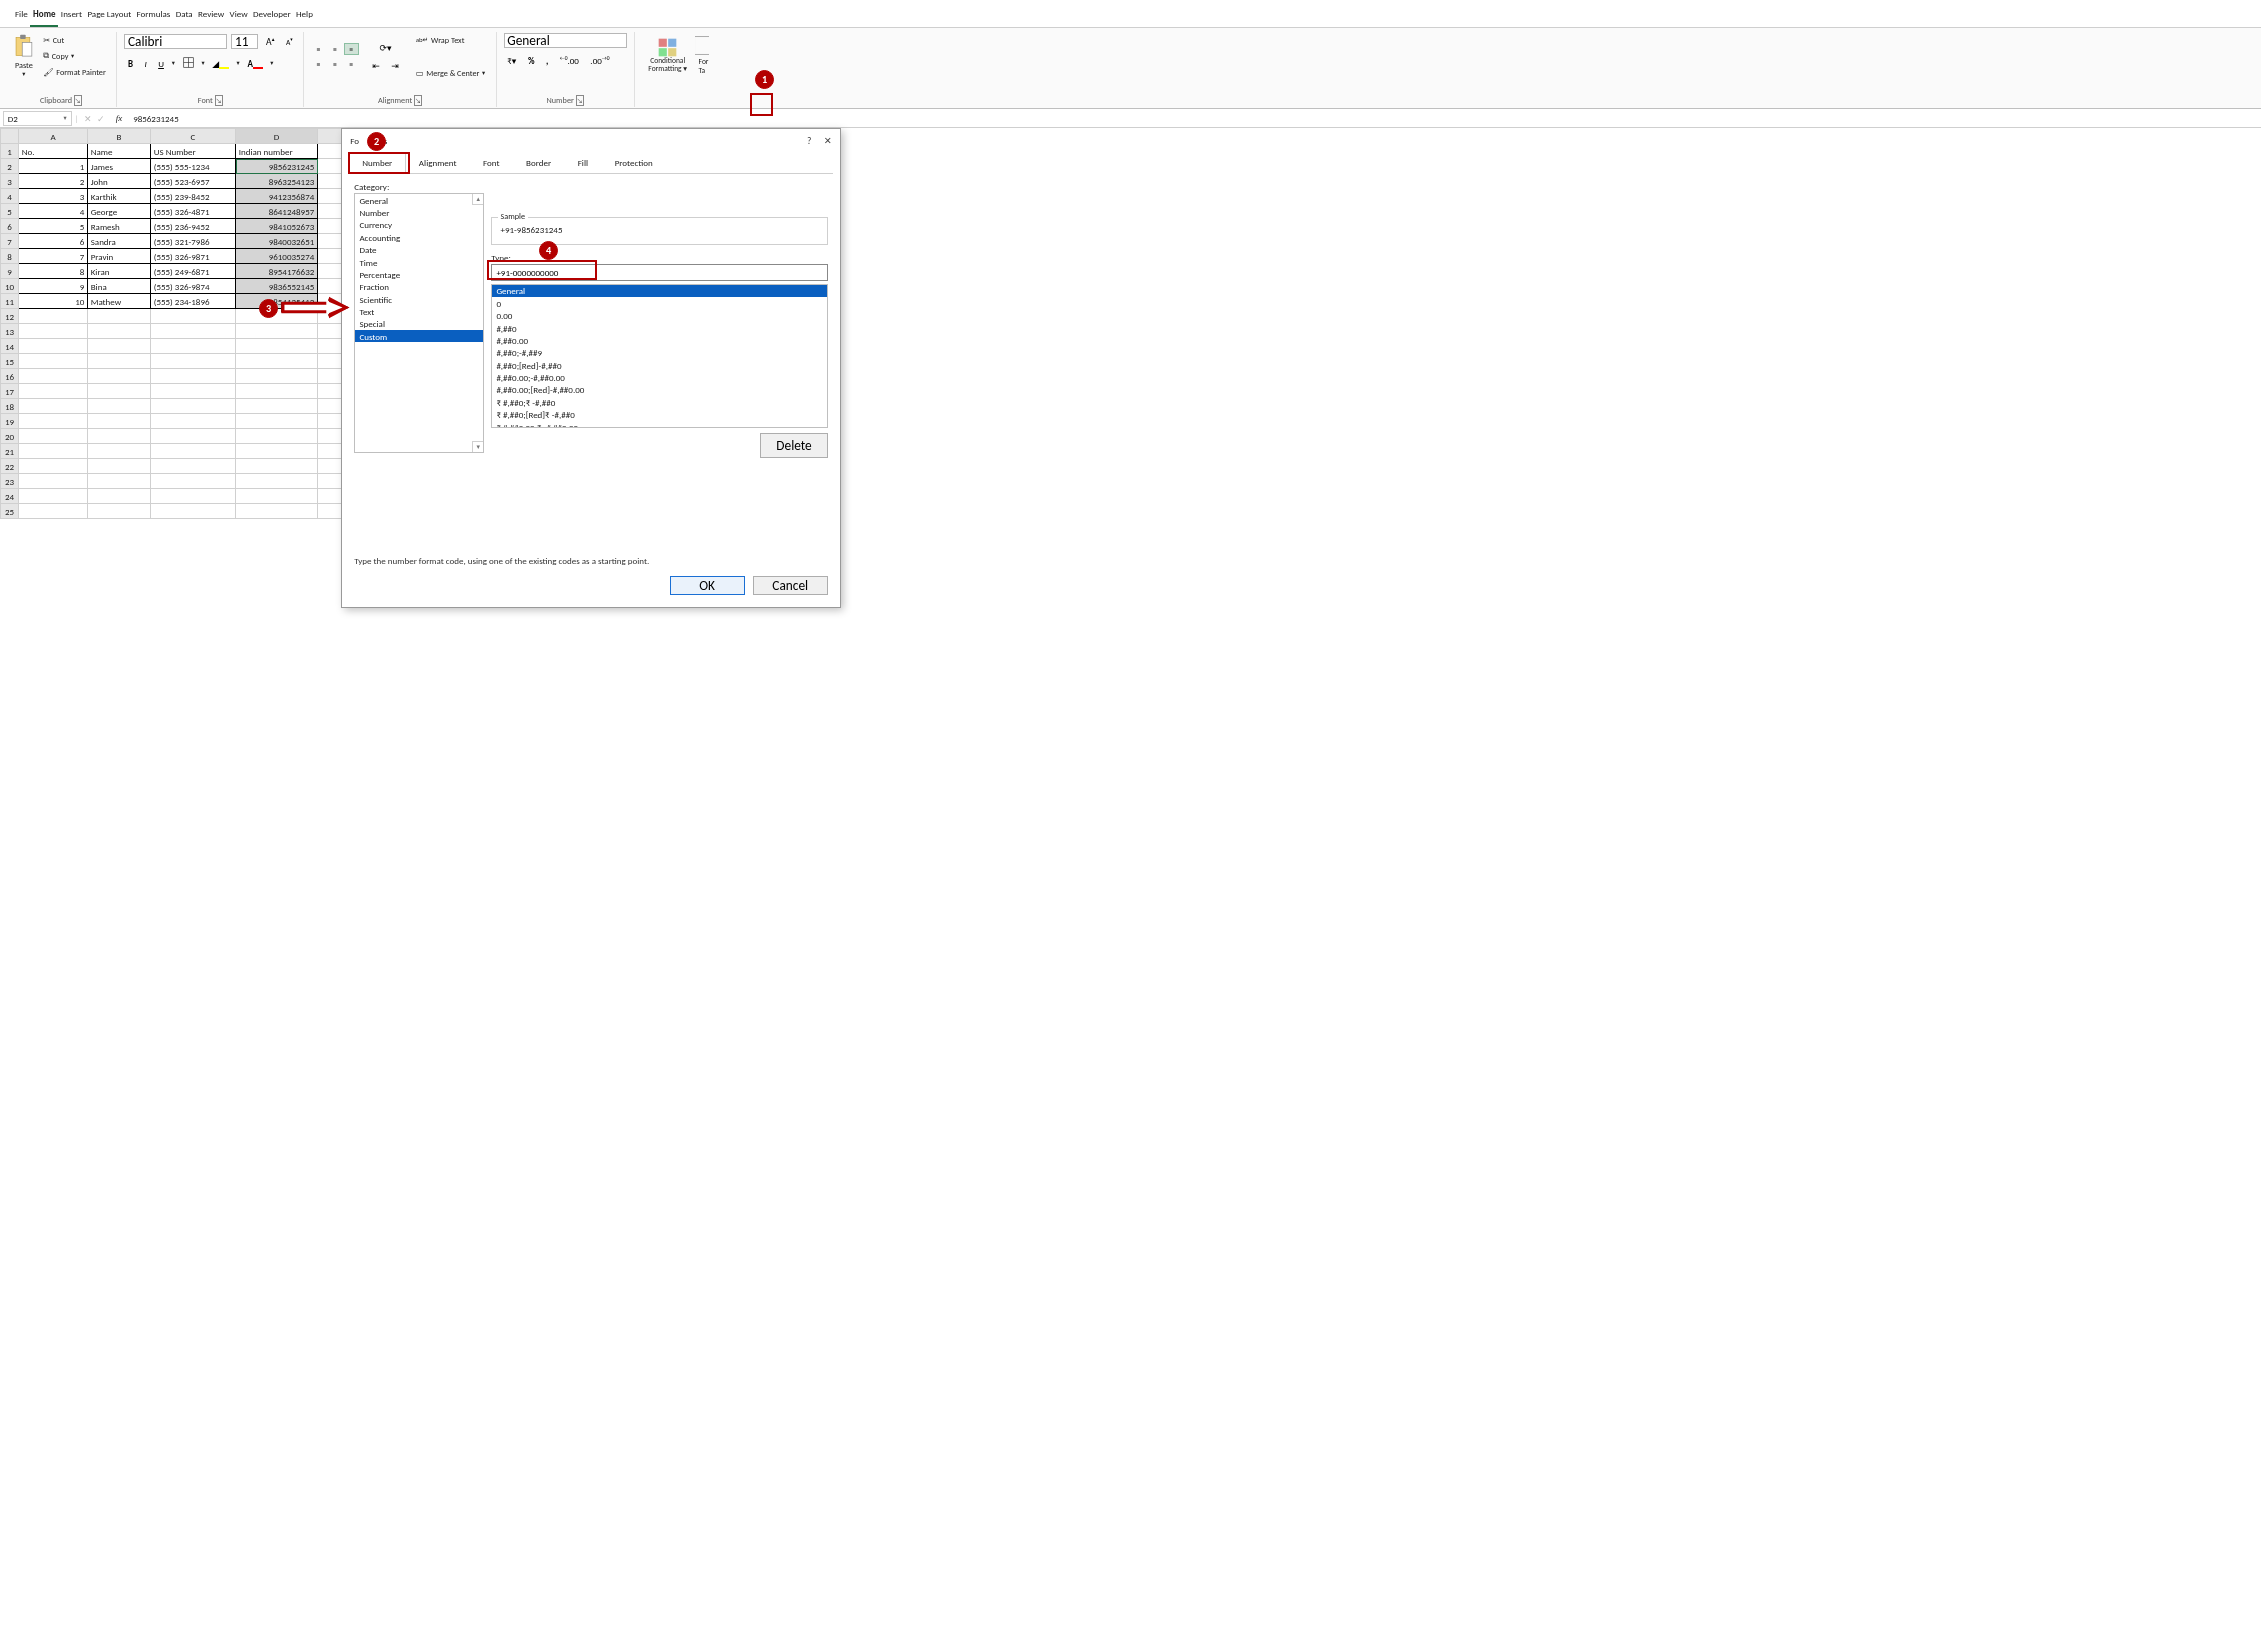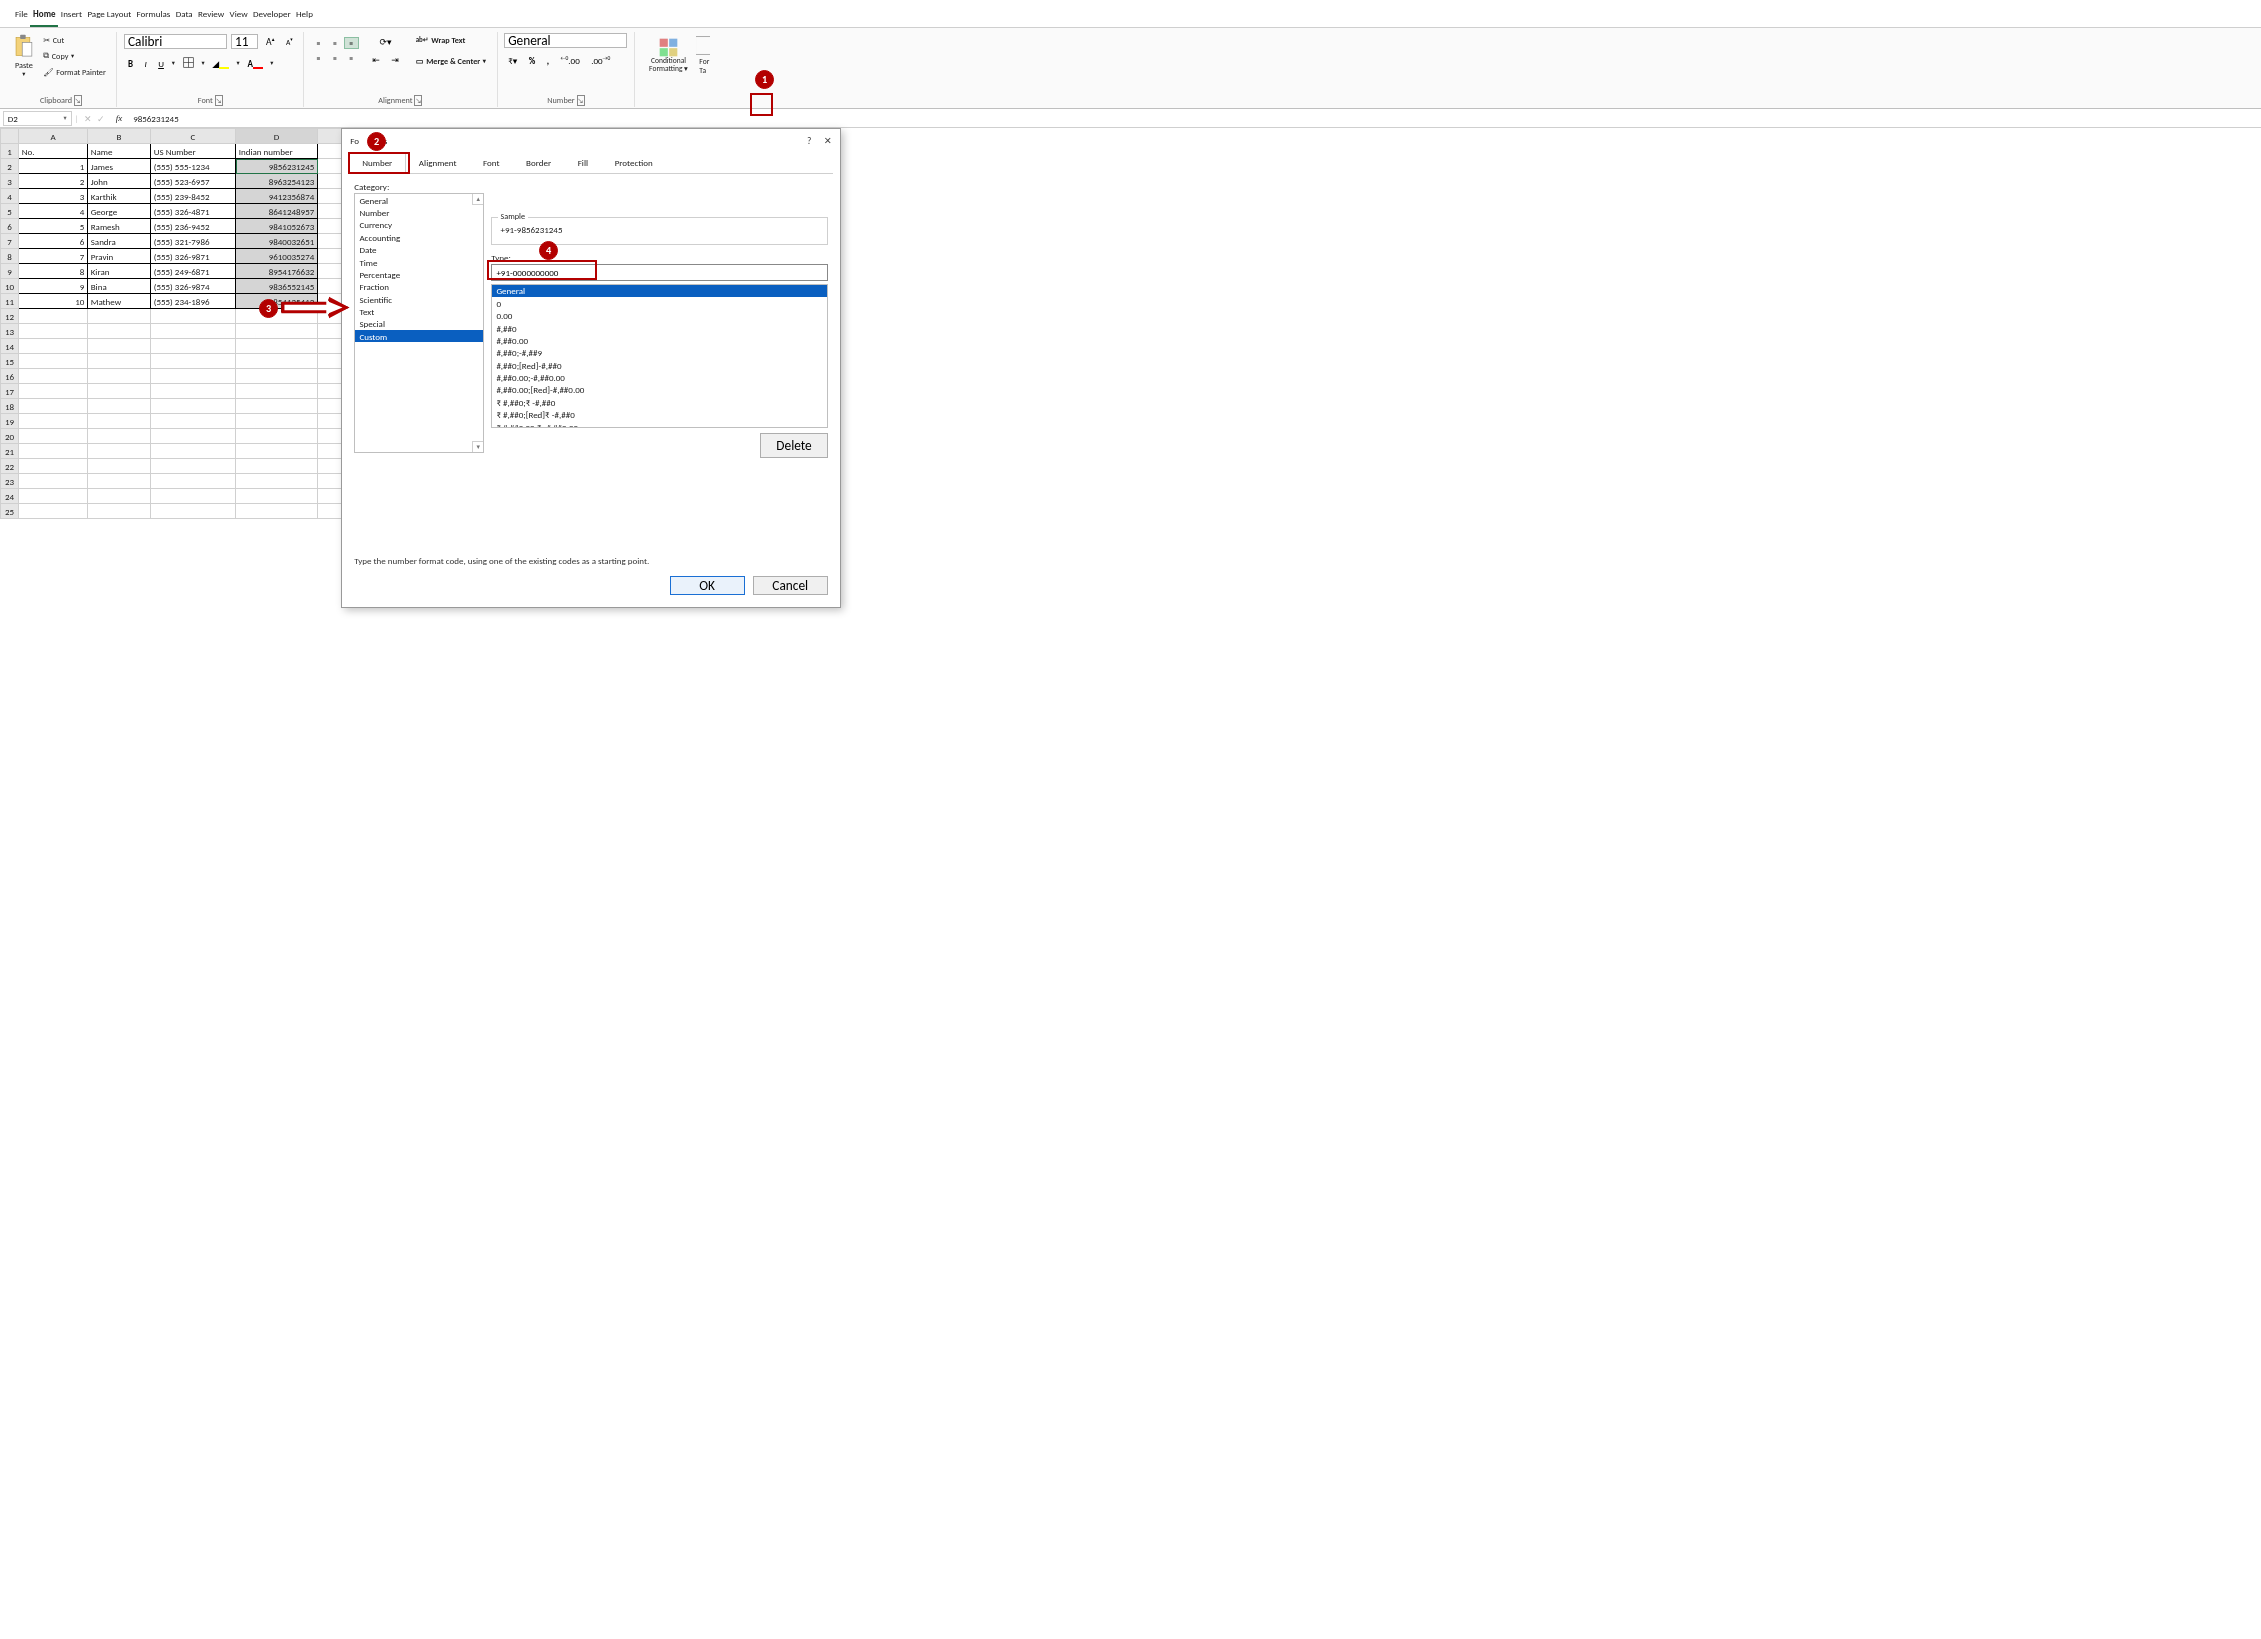--- a/index.html
+++ b/index.html
@@ -189,21 +189,21 @@
           <span class="align-btn">≡</span>
         </div>
       </div>
       <div class="group-stack" style="gap:2.7px;">
         <button class="btn">⟳▾</button>
         <div class="group-row">
           <button class="btn">⇤</button>
           <button class="btn">⇥</button>
         </div>
       </div>
-      <div class="group-stack" style="gap:8px;font-weight:bold;">
+      <div class="group-stack" style="gap:20px;">
         <div class="small-btn">
             <span style="font-size:6.9px;">ab↵</span>
             <span>Wrap Text</span>
           </div>
         <div class="small-btn">
             <span>▭</span>
             <span>Merge &amp; Center</span>
             <span style="font-size:6.2px;">▾</span>
           </div>
       </div>

